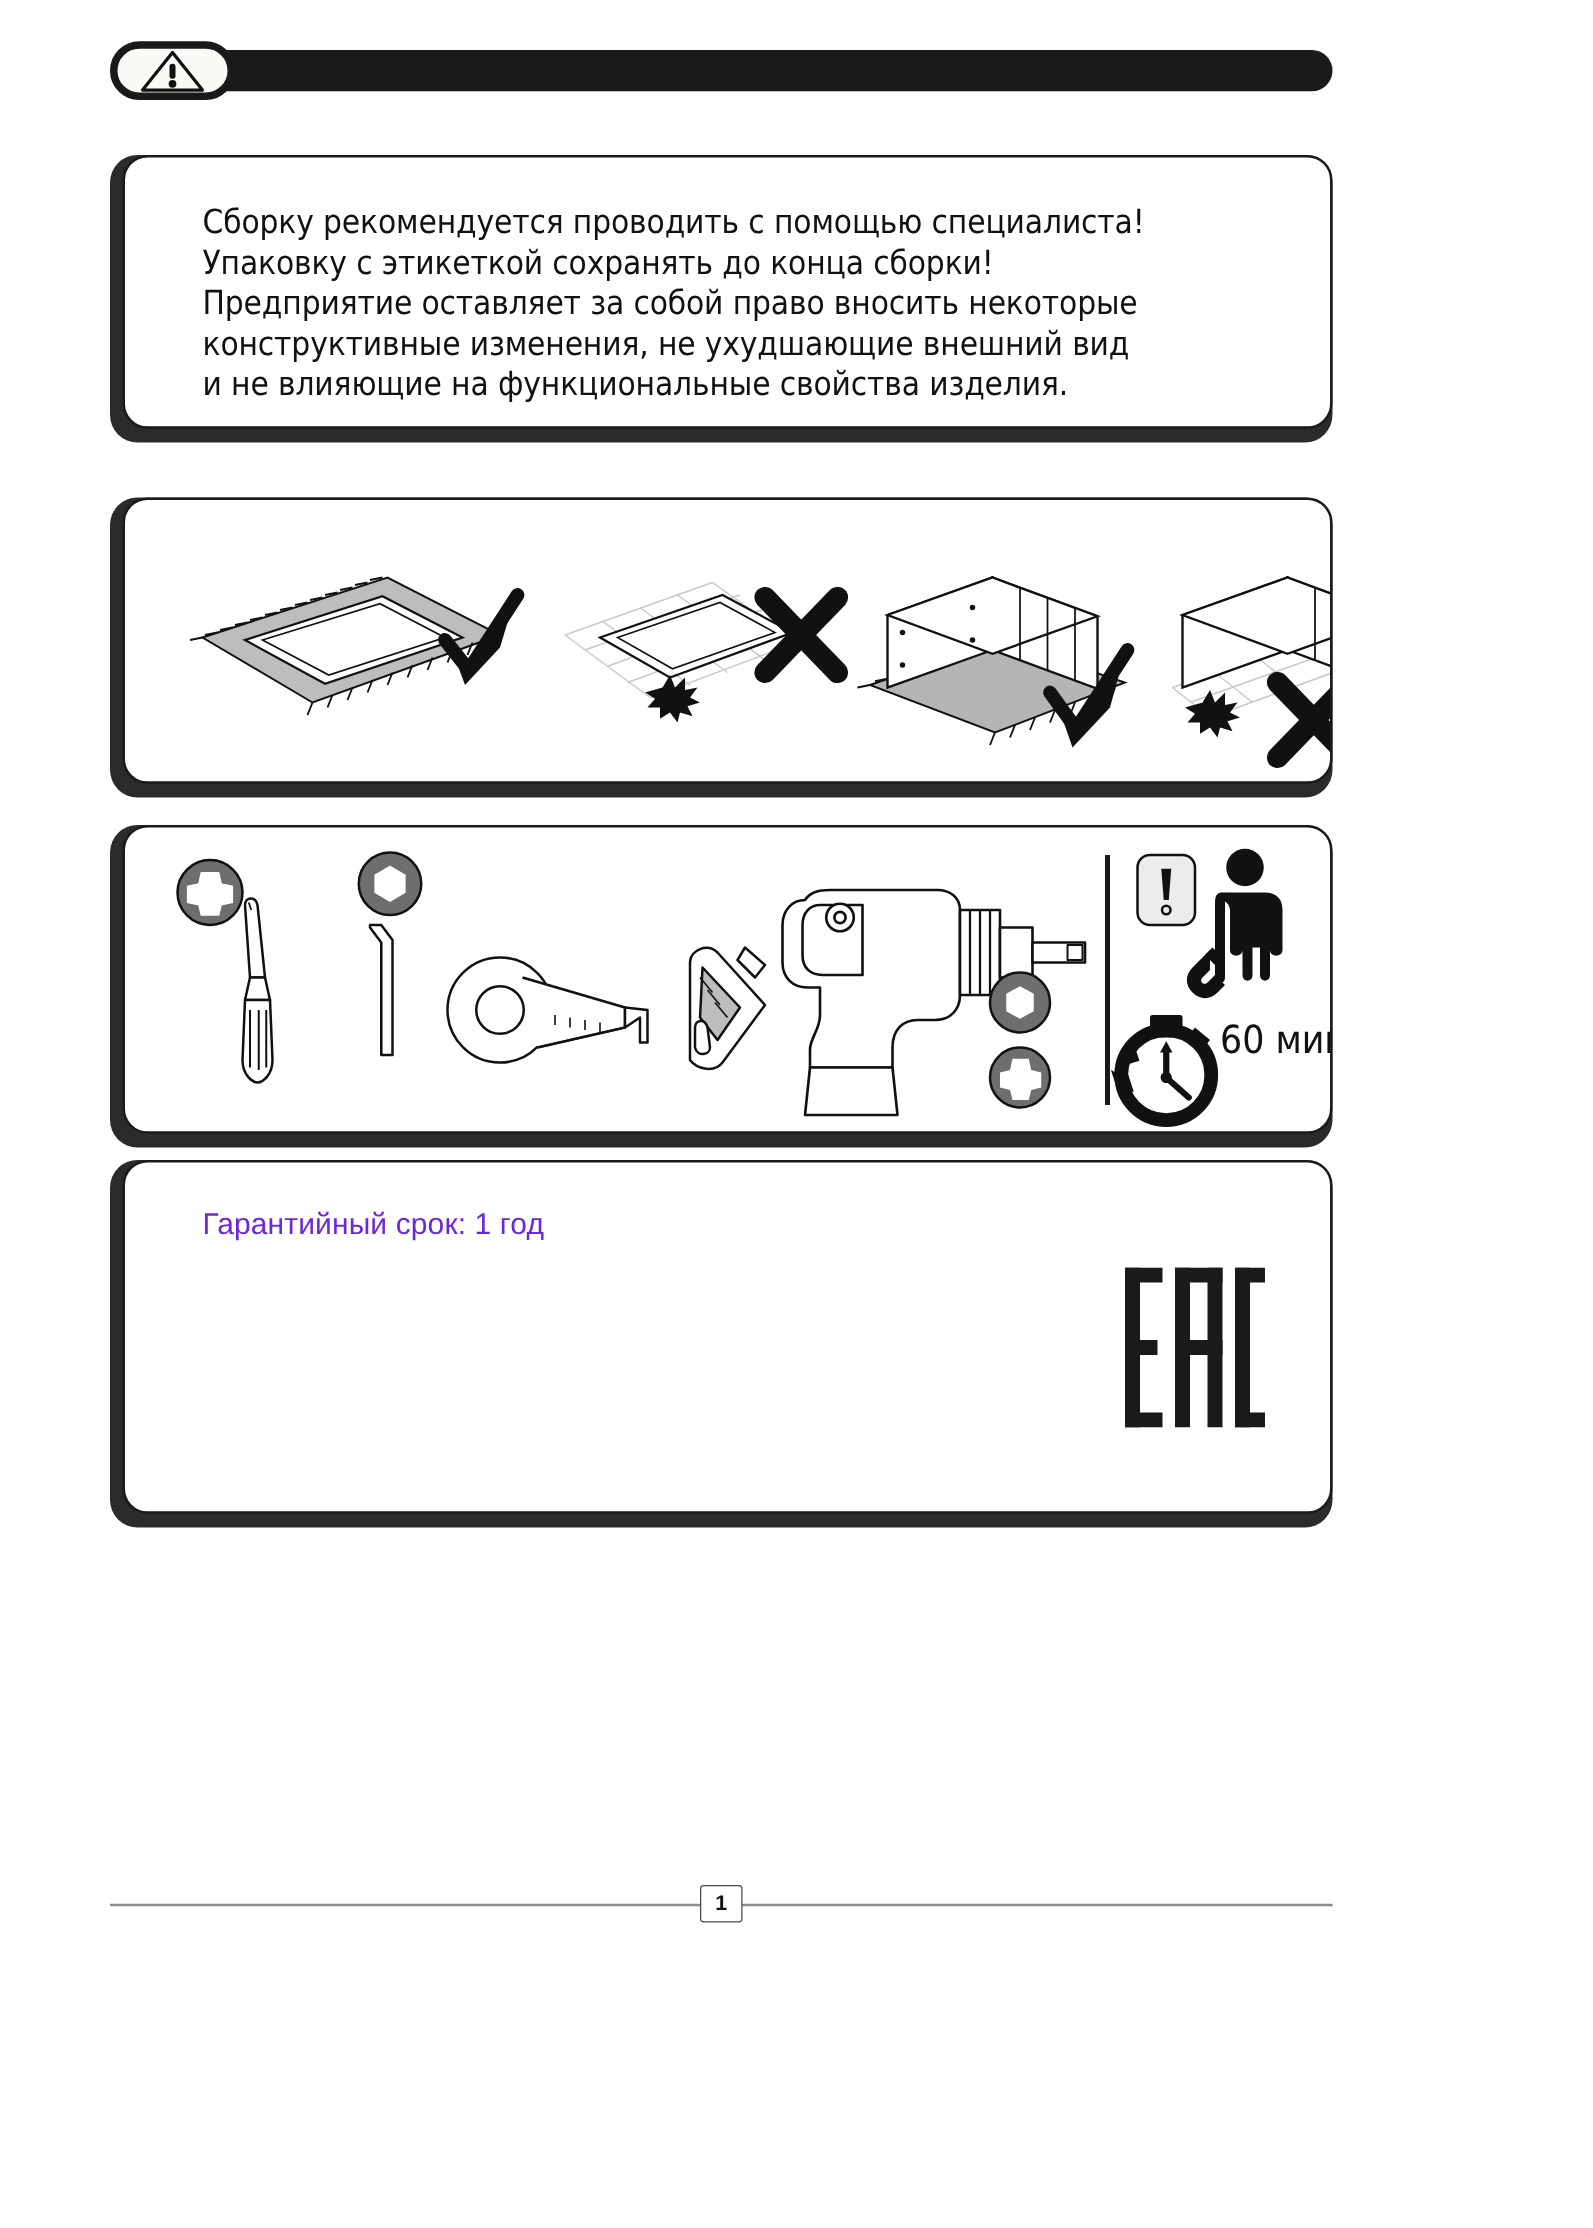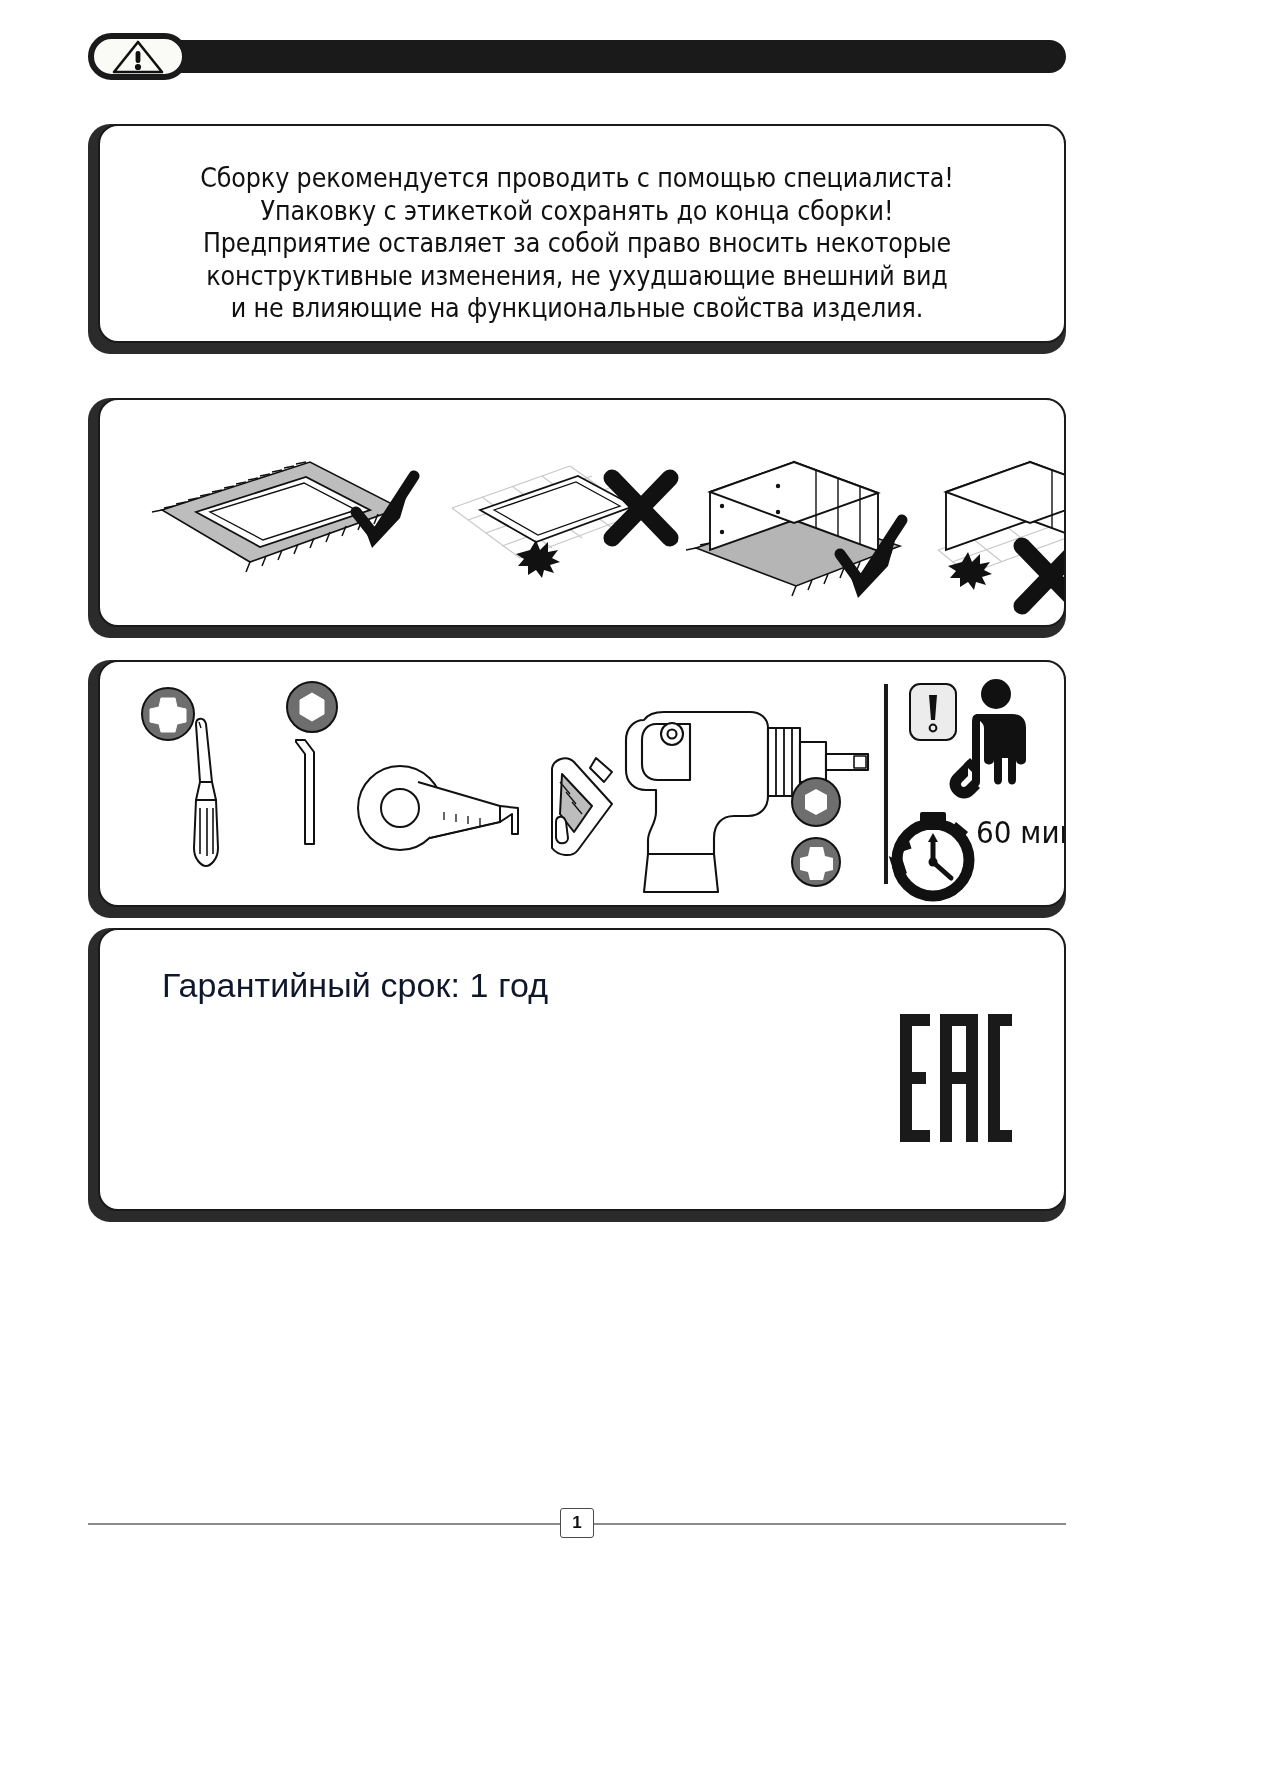--- a/index.html
+++ b/index.html
@@ -18,21 +18,21 @@
     background: #1a1a1a; border-radius: 17px;
   }
   .warn-badge {
     position: absolute; left: 0; top: 0; width: 100px; height: 47px;
     background: #fafaf7; border: 6px solid #1a1a1a; border-radius: 24px;
     display: flex; align-items: center; justify-content: center;
   }
   .warn-badge svg { display: block; }
 
   
-  .panel { position: absolute; text-align: center; }
+  .panel { position: absolute; }
   .panel-shadow {
     position: absolute; left: 0; top: 0; width: 100%; height: 100%;
     background: #2b2b2b; border-radius: 22px;
   }
   .panel-face {
     position: absolute; left: 10px; top: 0px; width: calc(100% - 10px); height: calc(100% - 11px);
     background: #fff; border: 2.5px solid #1a1a1a; border-radius: 20px;
     overflow: hidden;
   }
 
@@ -61,21 +61,21 @@
     position: absolute; left: 92px; top: 152px;
     font-family: "DejaVu Sans Condensed", "Liberation Sans Narrow", "Liberation Sans", sans-serif;
     font-stretch: condensed;
     font-size: 31px; color: #111; white-space: nowrap;
   }
 
   
   .warranty { left: 88px; top: 928px; width: 978px; height: 294px; }
   .warranty-text {
     position: absolute; left: 62px; top: 36px;
-    font-size: 34px; color: #0f172a; font-family: "Liberation Sans", sans-serif;
+    font-size: 24px; color: #6d28d9; font-family: "Liberation Sans", sans-serif;
     letter-spacing: 0.1px;
   }
   .eac { position: absolute; left: 800px; top: 84px; }
 
   
   .footer { position: absolute; left: 88px; top: 1508px; width: 978px; height: 30px; }
   .footer-rule {
     position: absolute; left: 0; top: 15px; width: 100%; height: 1.5px; background: #8a8a8a;
   }
   .page-num {

